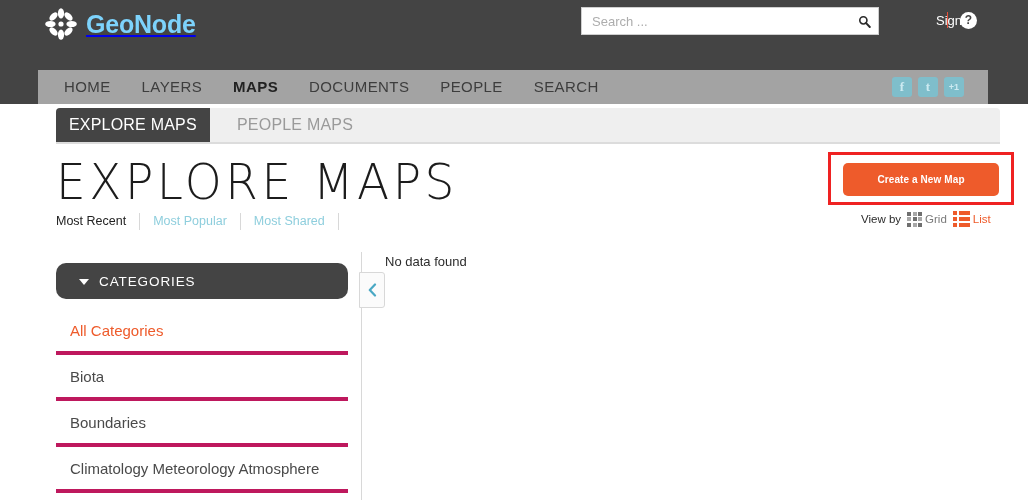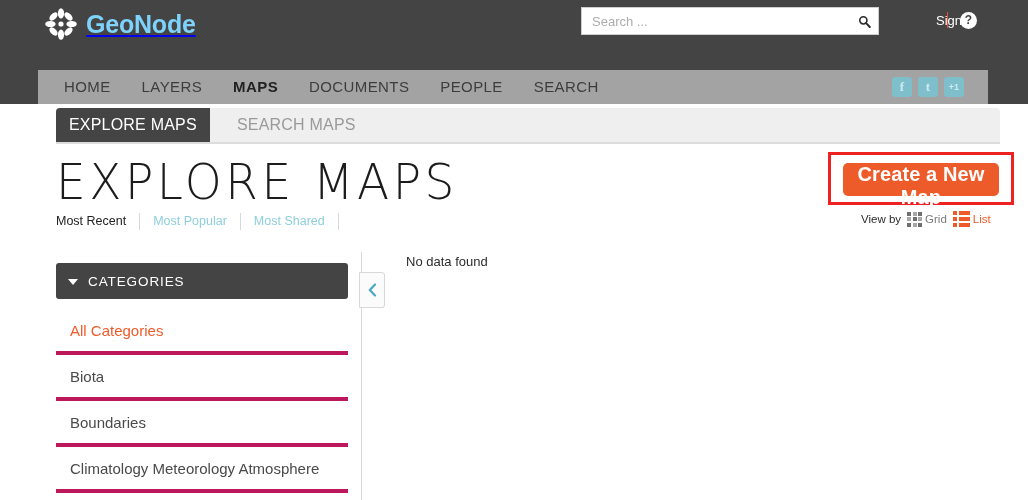--- a/index.html
+++ b/index.html
@@ -148,21 +148,21 @@
     width: 186px; height: 53px;
     border: 3px solid #ef2222;
     background: #ffffff;
   }
   .create-btn {
     position: absolute; left: 843px; top: 163px;
     width: 156px; height: 33px;
     background: #ee5b2b; color: #ffffff;
     border: 0; border-radius: 5px;
     font-family: "Liberation Sans", sans-serif;
-    font-size: 20px; font-weight: bold;
+    font-size: 10px; font-weight: bold;
     cursor: pointer; letter-spacing: 0.1px;
   }
 
   .viewby {
     position: absolute; left: 861px; top: 211px;
     display: flex; align-items: center; gap: 6px;
     font-size: 11.5px; color: #333333;
   }
   .viewby-label { color: #2b2b2b; }
   .vb-group { display: flex; align-items: center; gap: 3px; cursor: pointer; }
@@ -178,23 +178,23 @@
   .list-ico .lrow b { background: #ee5b2b; display: block; height: 4px; }
   .list-ico .lrow b.sq { width: 4px; }
   .list-ico .lrow b.bar { width: 11px; }
 
   
   .cat-head {
     position: absolute; left: 56px; top: 263px;
     width: 292px; height: 36px;
     background: #444444; color: #ffffff;
     display: flex; align-items: center; gap: 10px;
-    padding-left: 12px;
+    padding-left: 23px;
     font-size: 13.5px; letter-spacing: 0.9px;
-    border-radius: 3px; cursor: pointer;
+    border-radius: 10px; cursor: pointer;
   }
   .caret-down {
     width: 0; height: 0;
     border-left: 5px solid transparent;
     border-right: 5px solid transparent;
     border-top: 6px solid #ffffff;
     display: block; margin-top: 2px;
   }
   .cat-list {
     position: absolute; left: 56px; top: 309px;
@@ -216,21 +216,21 @@
   }
   .collapse-btn {
     position: absolute; left: 359px; top: 272px;
     width: 26px; height: 36px;
     background: #fbfbfb; border: 1px solid #d8d8d8;
     border-radius: 0 3px 3px 0;
     display: flex; align-items: center; justify-content: center;
     cursor: pointer; padding: 0;
   }
   .no-data {
-    position: absolute; left: 406px; top: 254px;
+    position: absolute; left: 385px; top: 254px;
     font-size: 13px; color: #2c2c2c;
   }
 </style>
 </head>
 <body>
 
 <div class="topbar">
   <div class="topbar-inner"></div>
 
   <a class="brand" href="#">
@@ -276,21 +276,21 @@
   </div>
   <div class="social">
     <div class="soc">f</div>
     <div class="soc">t</div>
     <div class="soc plusone">+1</div>
   </div>
 </div>
 
 <div class="tabbar">
   <div class="tab tab-active">EXPLORE MAPS</div>
-  <div class="tab tab-inactive">SEARCH MAPS</div>
+  <div class="tab tab-inactive">PEOPLE MAPS</div>
 </div>
 <div class="tabbar-underline"></div>
 
 <h1 class="page-title">EXPLORE MAPS</h1>
 
 <div class="sortbar">
   <a class="sortitem active" href="#">Most Recent</a>
   <span class="sortdiv"></span>
   <a class="sortitem" href="#">Most Popular</a>
   <span class="sortdiv"></span>

